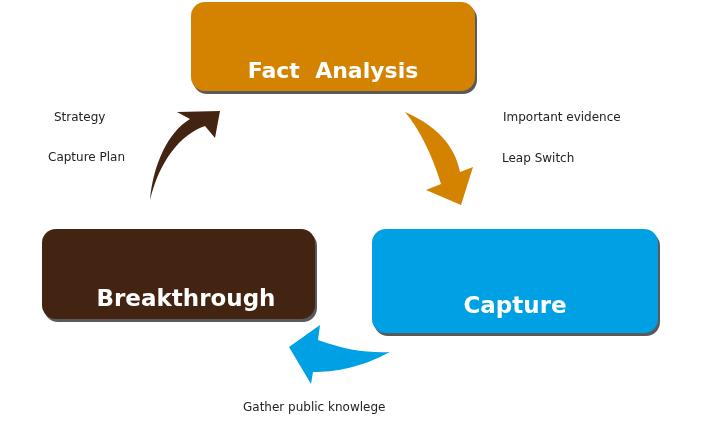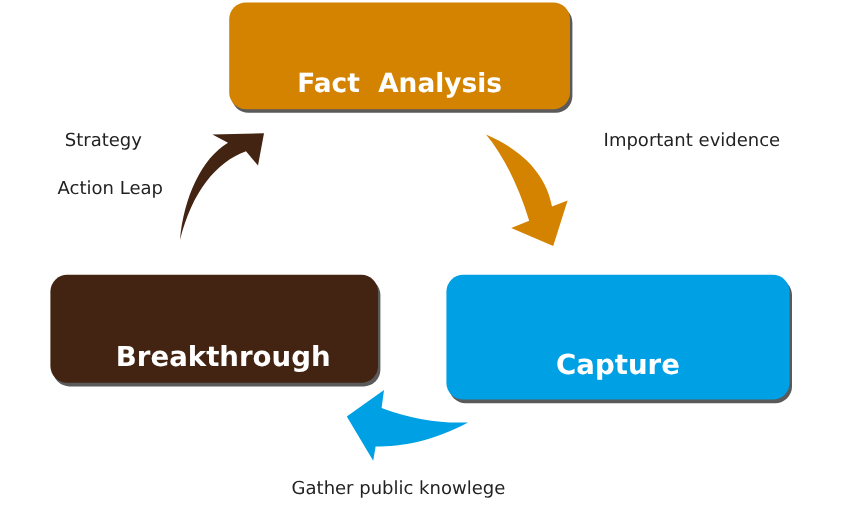--- a/index.html
+++ b/index.html
@@ -18,21 +18,21 @@
       box-shadow: 2px 3px 0 #5a5a5a;
       line-height: 30px;
     }
     .box span { display: block; margin-top: 48px; }
     #box-fact { left: 191px; top: 2px; width: 284px; height: 89px; font-size: 22px; }
     #box-break { left: 42px; top: 229px; width: 258px; height: 90px; font-size: 23px; padding-left: 15px; }
     #box-capture { left: 372px; top: 229px; width: 286px; height: 104px; font-size: 23px; }
     .label {
       position: absolute;
       color: #222222;
-      font-size: 15px;
+      font-size: 12px;
       text-align: left;
       line-height: 19px;
       white-space: nowrap;
     }
     #lbl-strategy { left: 54px; top: 108px; }
     #lbl-action { left: 48px; top: 148px; }
     #lbl-evidence { left: 503px; top: 108px; }
     #lbl-breaking { left: 502px; top: 149px; width: 168px; }
     #lbl-gather { left: 243px; top: 398px; }
     svg#arrows { position: absolute; left: 0; top: 0; }
@@ -55,17 +55,18 @@
 
 <div class="box" id="box-break" style="background: rgb(67, 35, 17);">
   <span>Breakthrough</span>
 </div>
 
 <div class="box" id="box-capture" style="background: rgb(0, 160, 228);">
   <span>Capture</span>
 </div>
 
 <div class="label" id="lbl-strategy">Strategy</div>
-<div class="label" id="lbl-action">Action Leap</div>
+<div class="label" id="lbl-action">Capture Plan</div>
 <div class="label" id="lbl-evidence">Important evidence</div>
 <div class="label" id="lbl-breaking">
+  <span style="display:block">Leap Switch</span>
 </div>
 <div class="label" id="lbl-gather">Gather public knowlege</div>
 
 </body></html>

